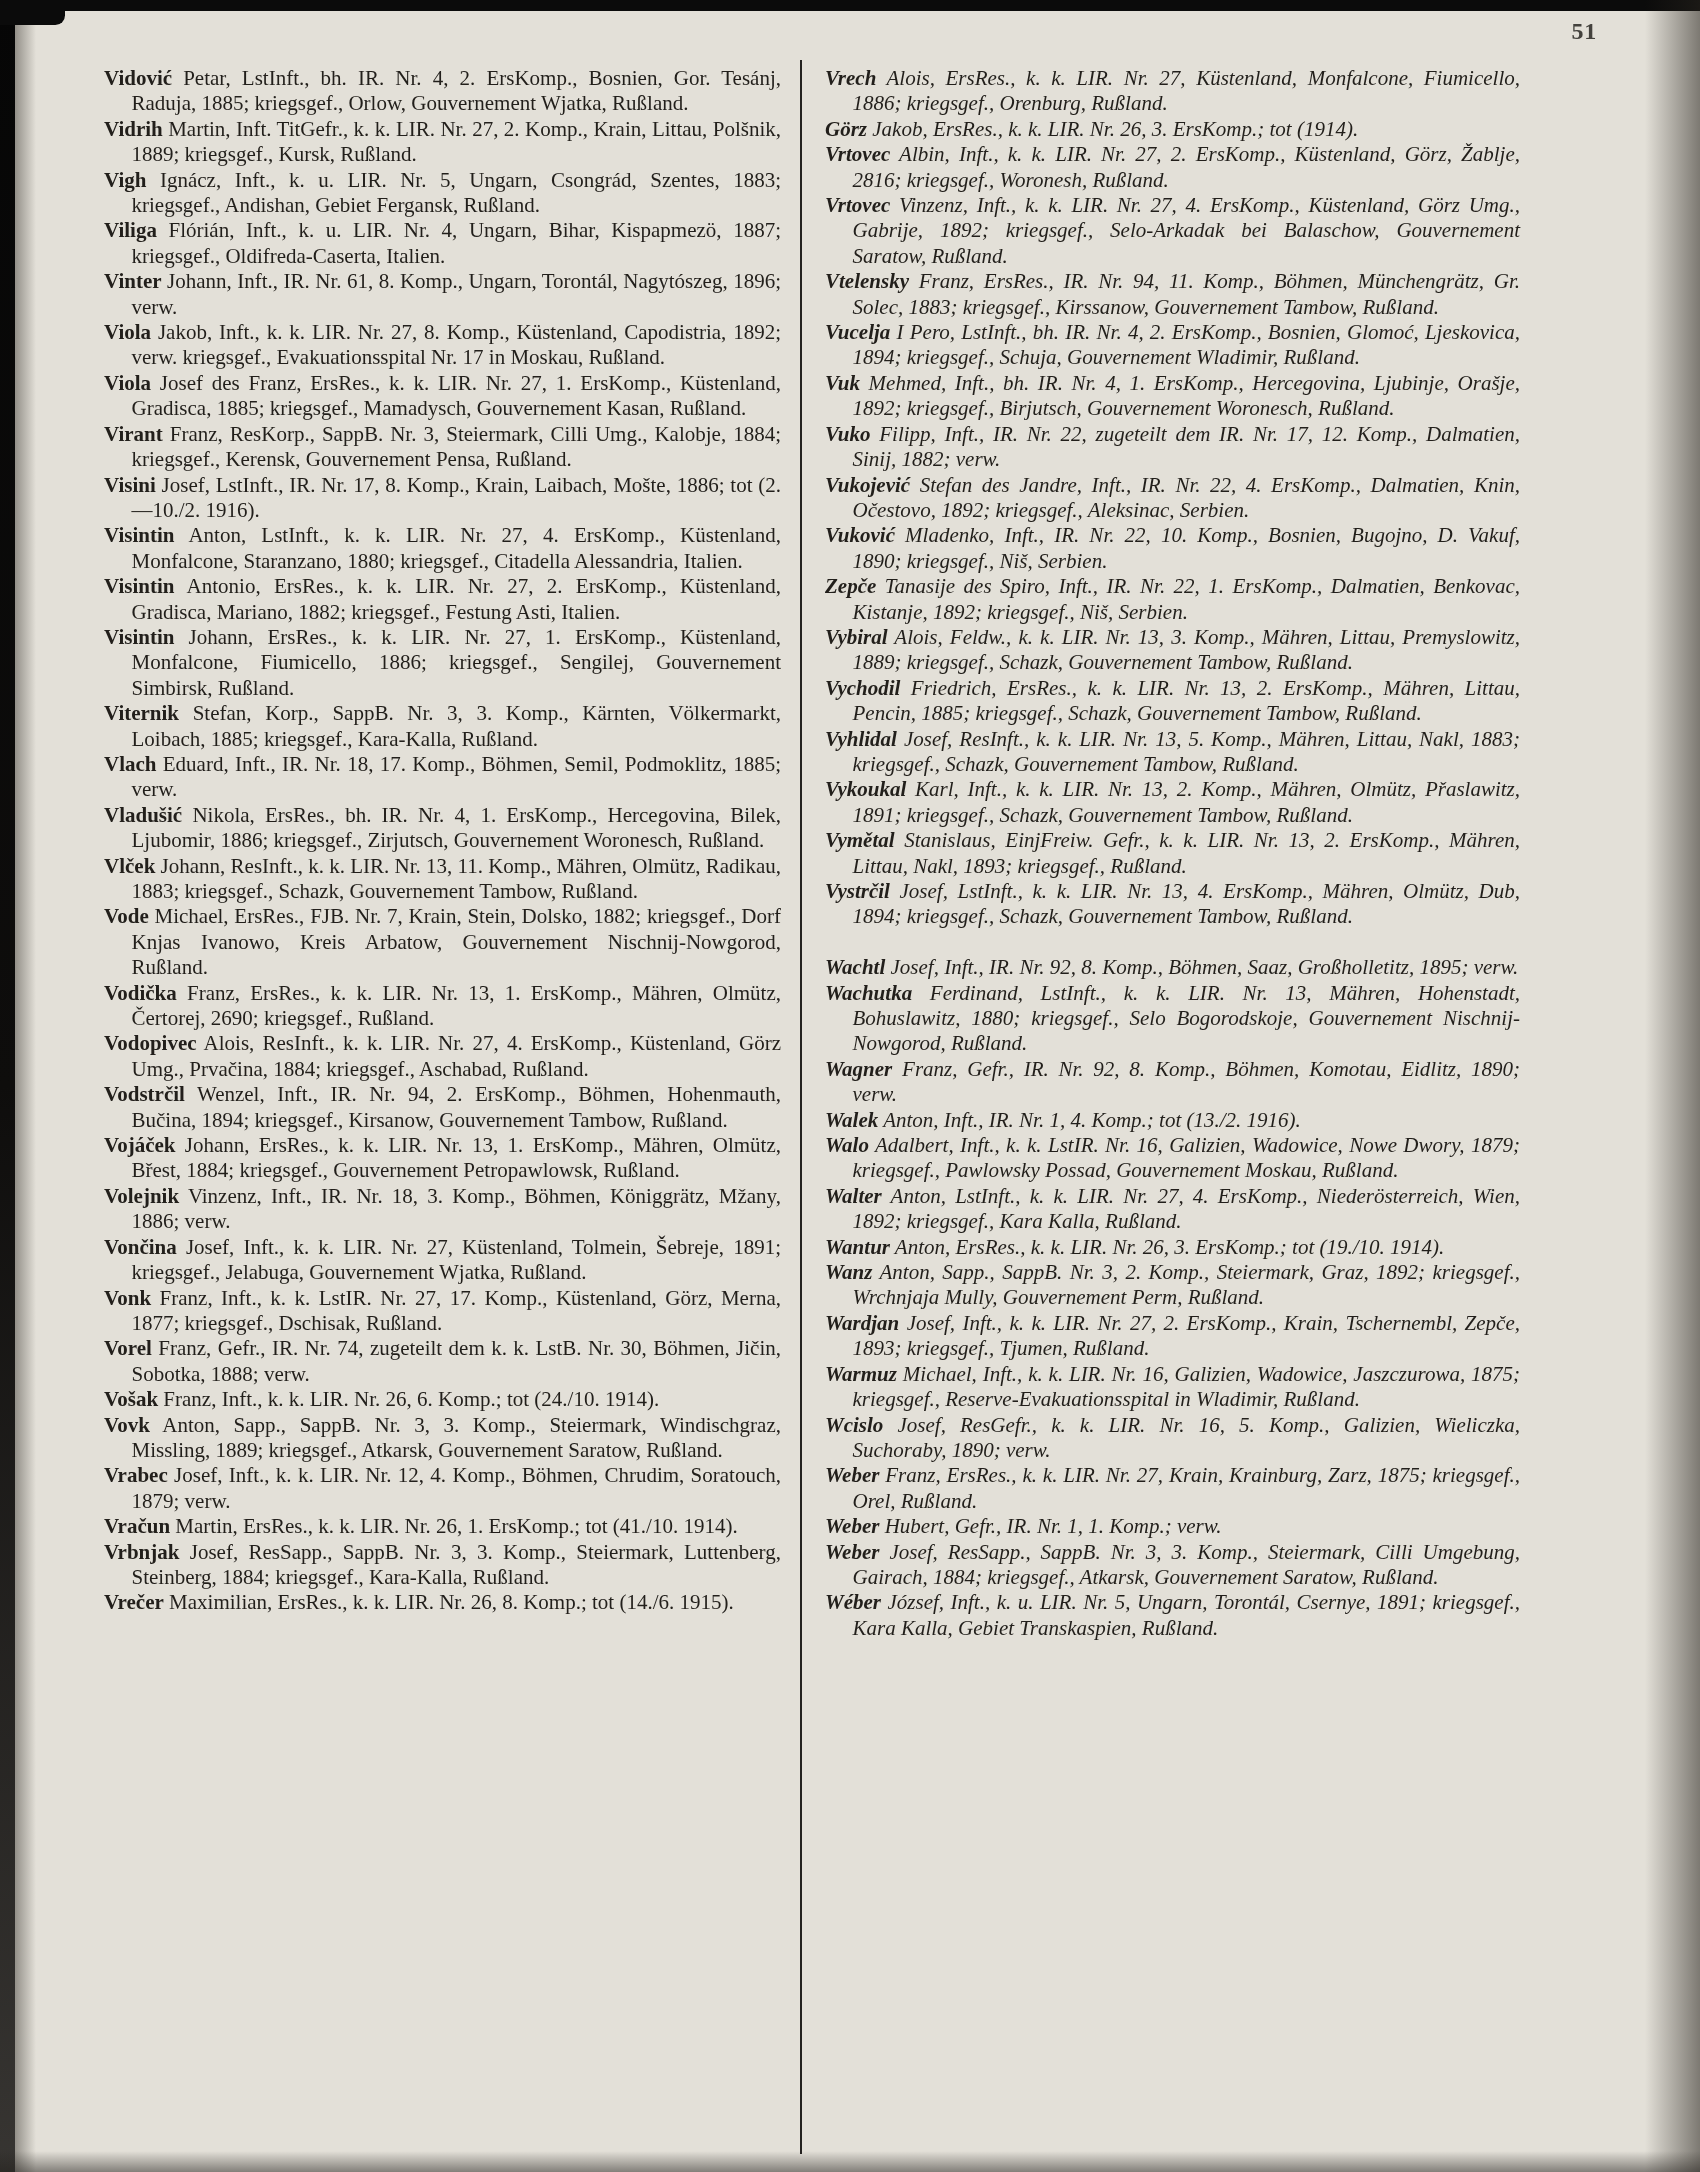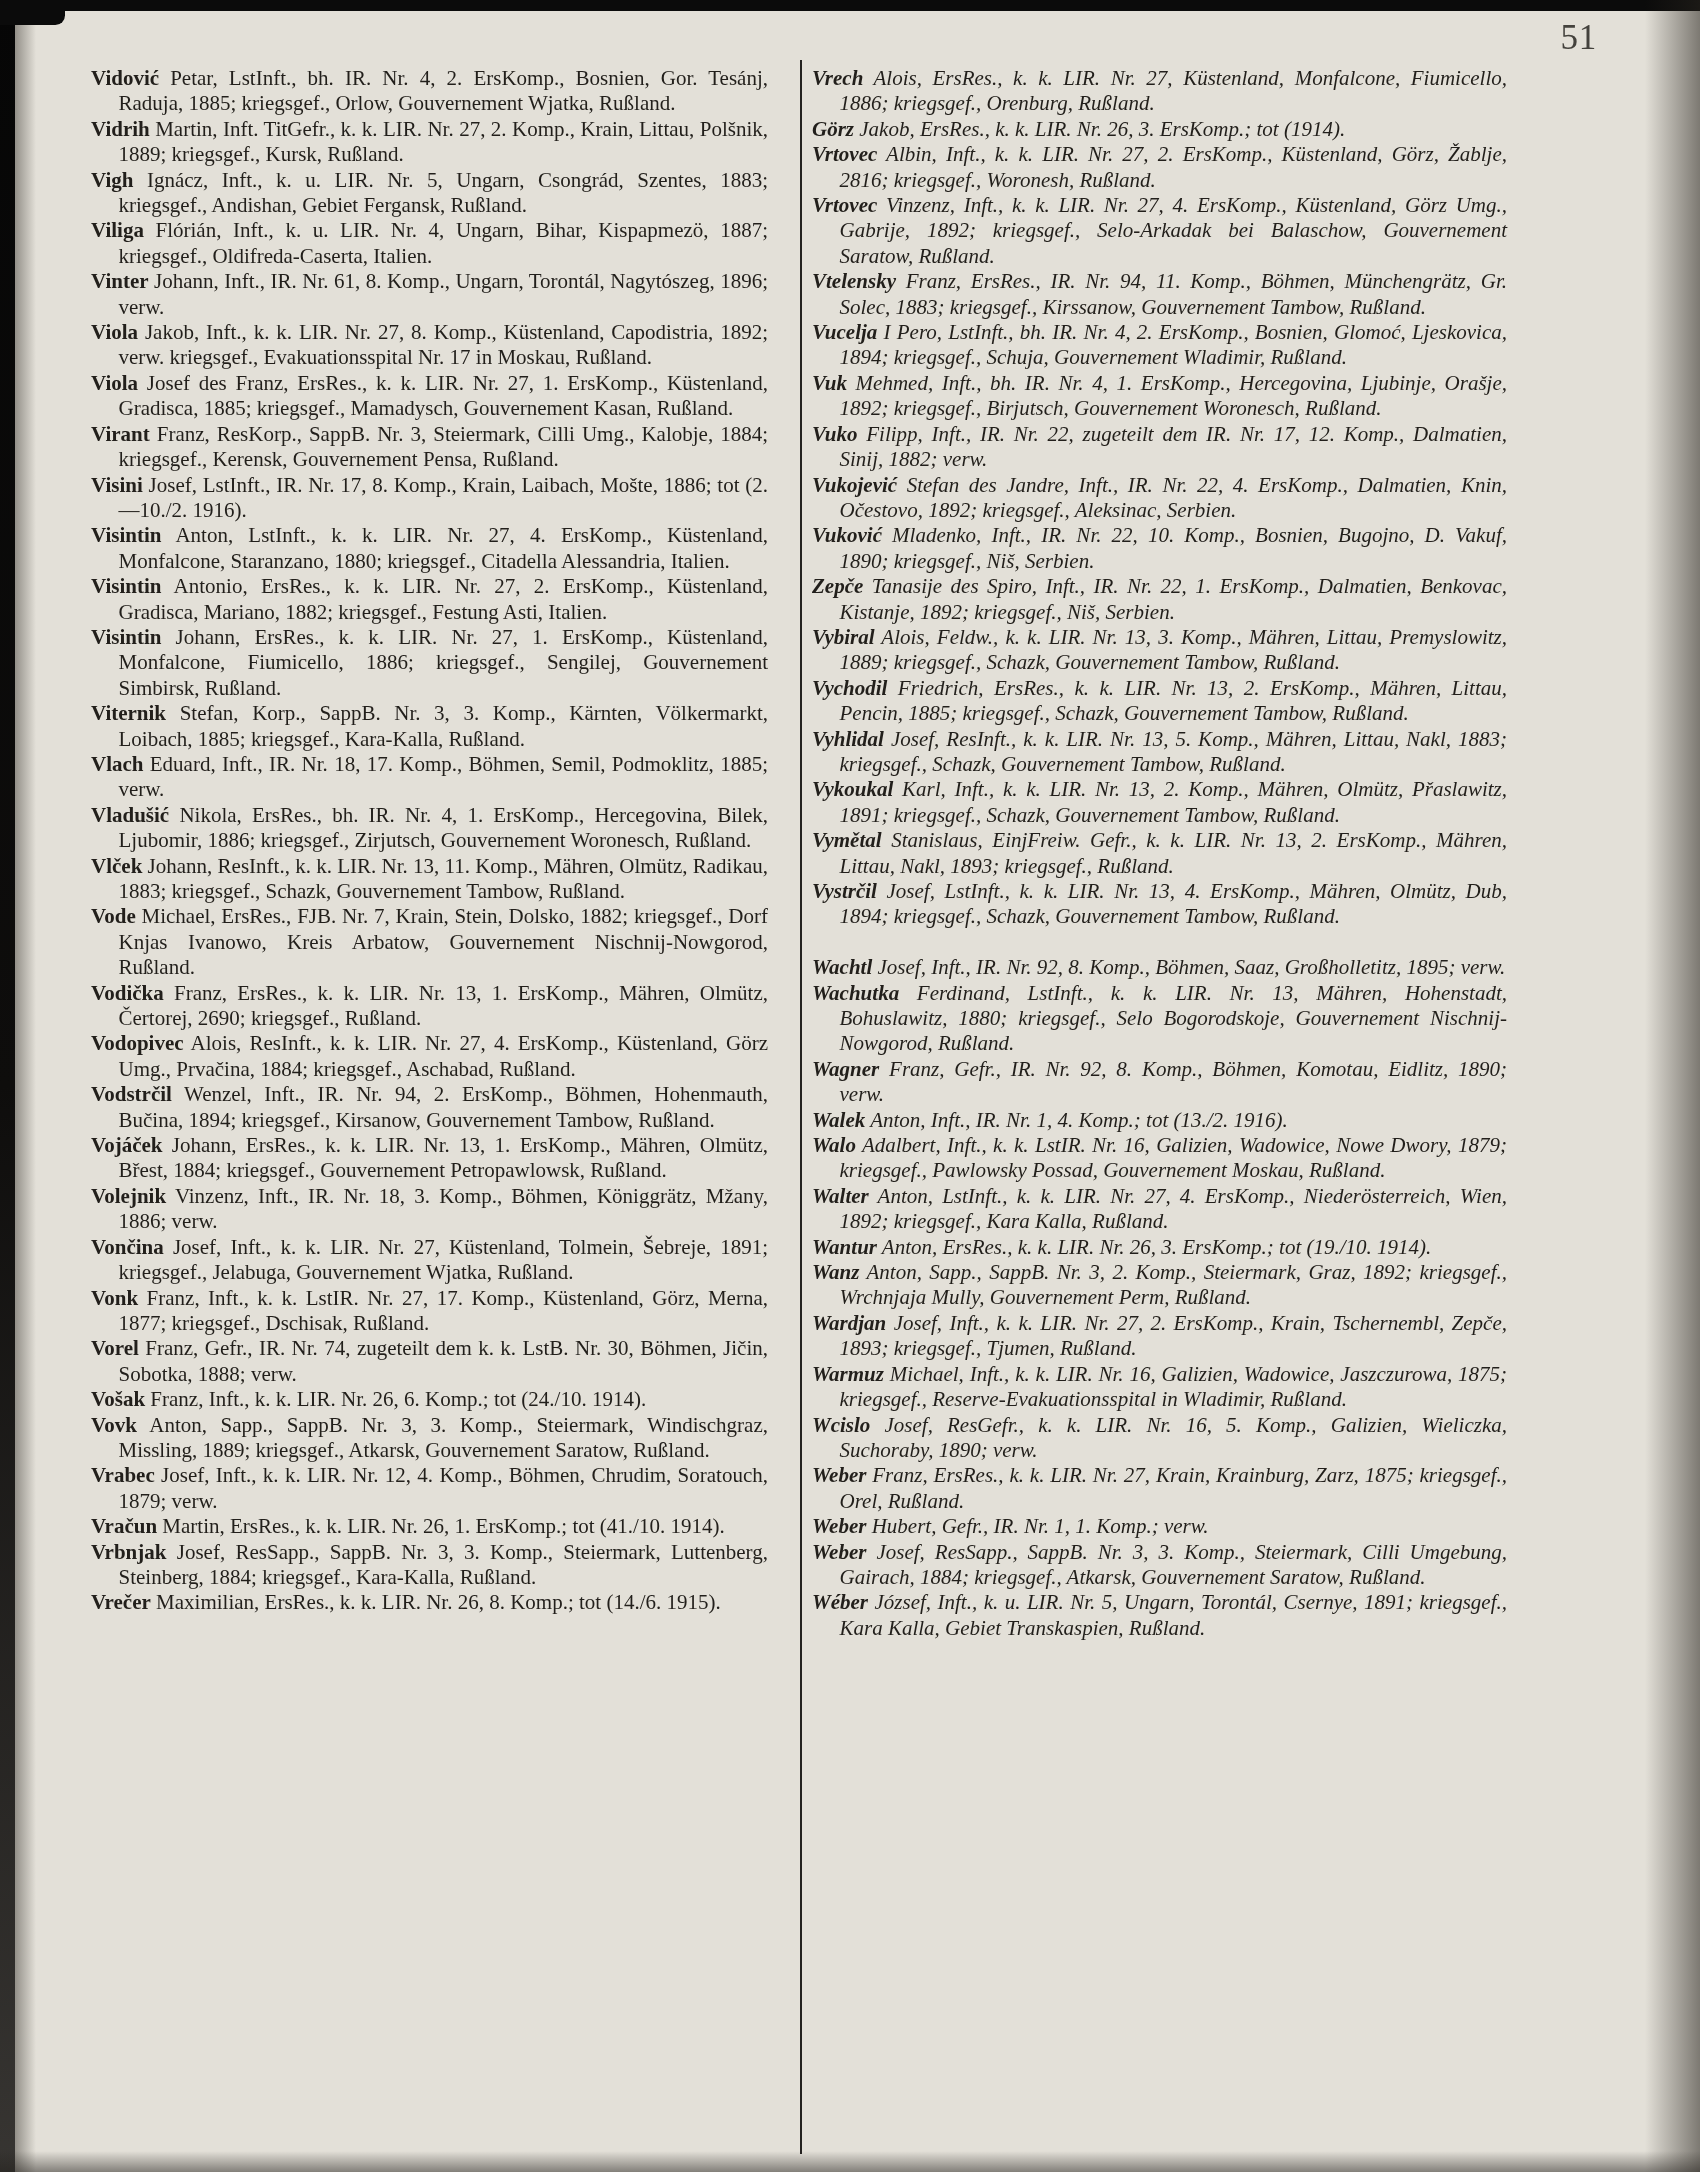--- a/index.html
+++ b/index.html
@@ -39,29 +39,29 @@
     width: 55px; height: 2172px;
     background: linear-gradient(to right, rgba(40,36,30,0), rgba(40,36,30,0.55));
   }
   .scan-bottom {
     position: absolute; bottom: 0; left: 0;
     width: 1700px; height: 20.6px;
     background: linear-gradient(to bottom, rgba(35,32,28,0), rgba(35,32,28,0.5));
   }
   .page-number {
     position: absolute; top: 18px; right: 103px;
-    font-size: 35px; font-weight: 400; color: #44423d;
+    font-size: 24px; font-weight: 700; color: #44423d;
     letter-spacing: 0.7px;
   }
   .divider {
     position: absolute; top: 60px; left: 800px;
     width: 2.1px; height: 2094px; background: #242220;
   }
   .columns {
-    position: absolute; top: 66px; left: 91px;
+    position: absolute; top: 66px; left: 104px;
     width: 1417px; display: flex;
   }
   .column {
     font-size: 21px; line-height: 25.4px; color: #221f1b;
     text-align: justify;
   }
   .column.left  { width: 677px; margin-right: 44px; }
   .column.right { width: 695px; font-style: italic; }
   .entry {
     margin: 0;

